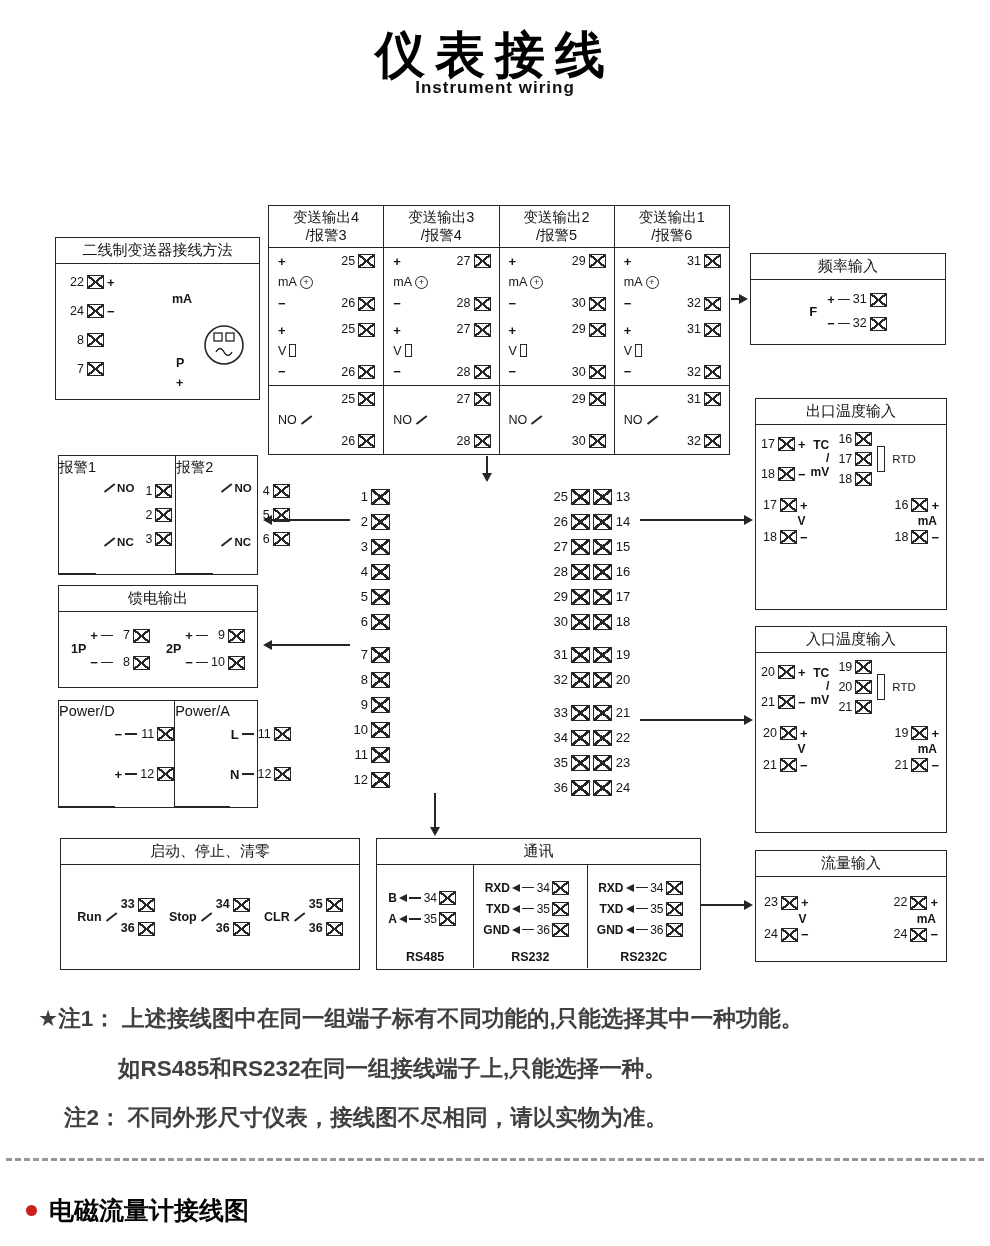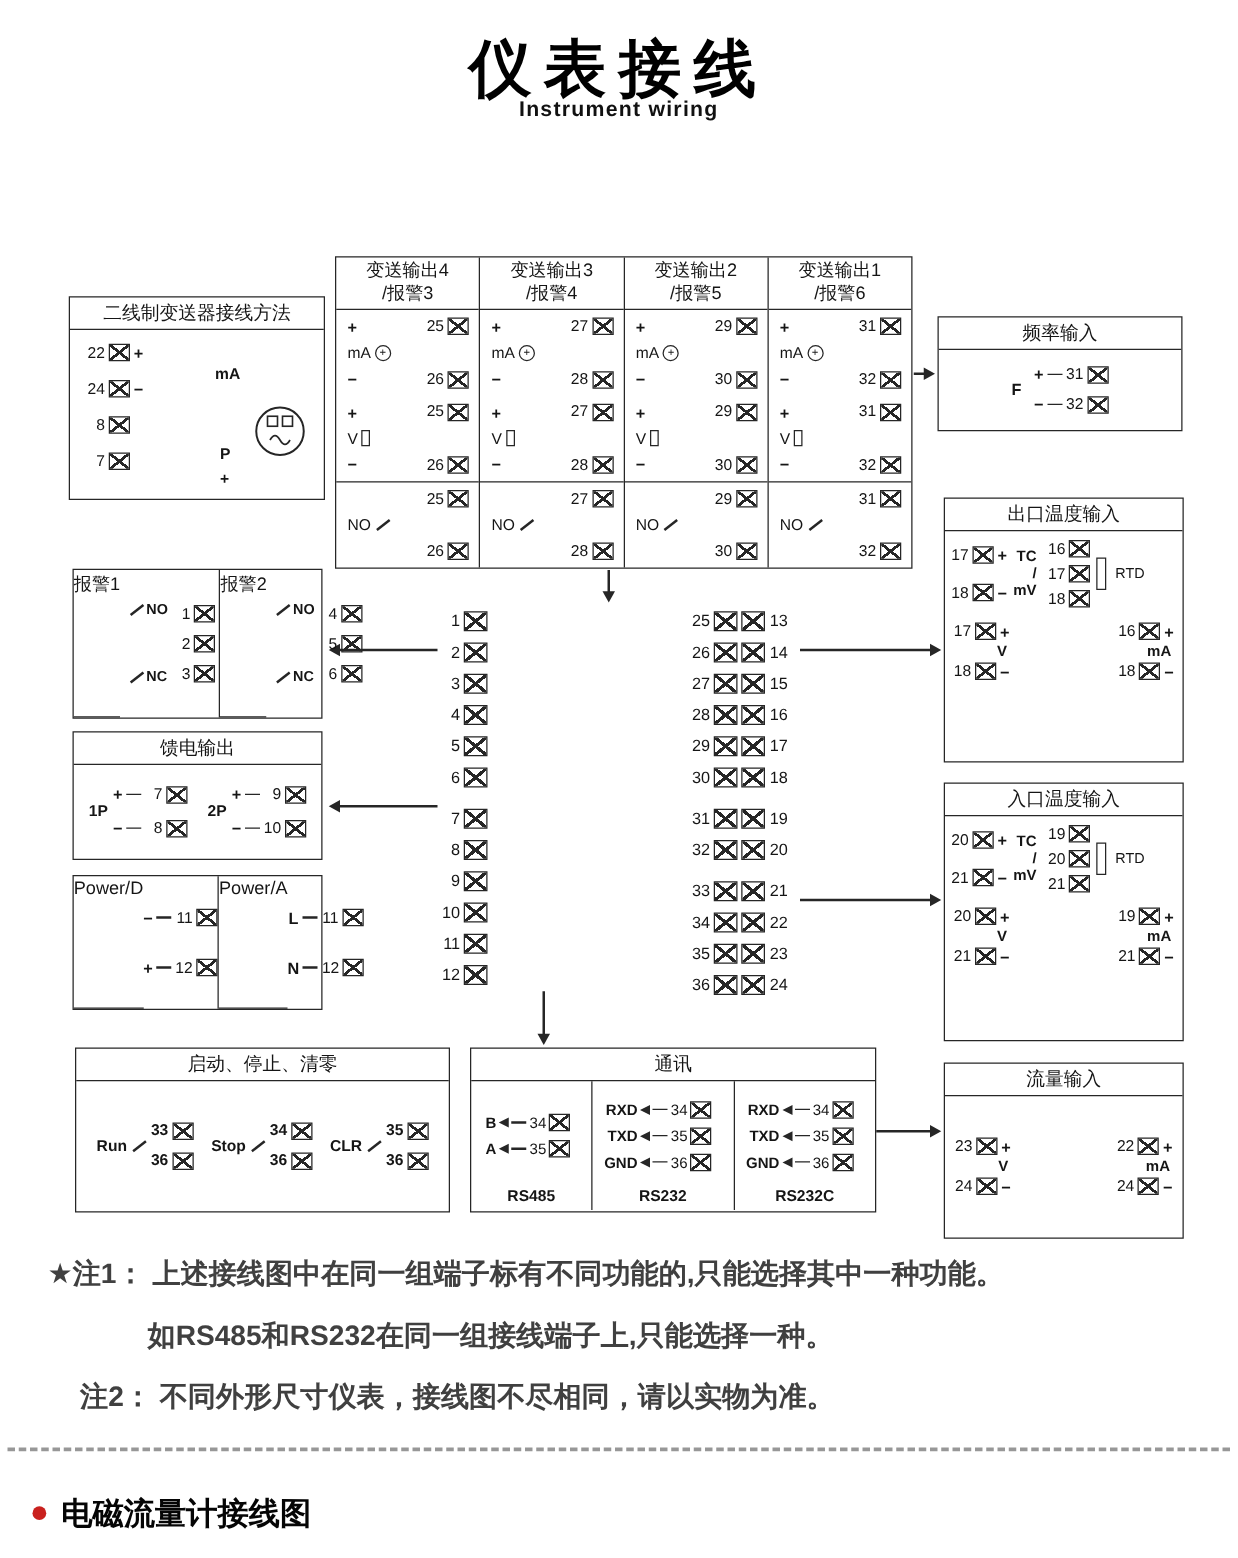--- a/index.html
+++ b/index.html
@@ -582,21 +582,21 @@
           <div class="trow">
               <span class="n">21</span>
               <span class="term"></span>
               <span class="sign">−</span>
             </div>
         </div>
       </div>
     </div>
   </div>
 
-  <div class="box" style="left:755px;top:850px;width:192px;height:141px">
+  <div class="box" style="left:755px;top:850px;width:192px;height:112px">
     <div class="box-title">流量输入</div>
     <div class="flow-body">
       <div class="va-col">
         <div class="trow">
             <span class="n">23</span>
             <span class="term"></span>
             <span class="sign">+</span>
           </div>
         <span class="va-mid">V</span>
         <div class="trow">

